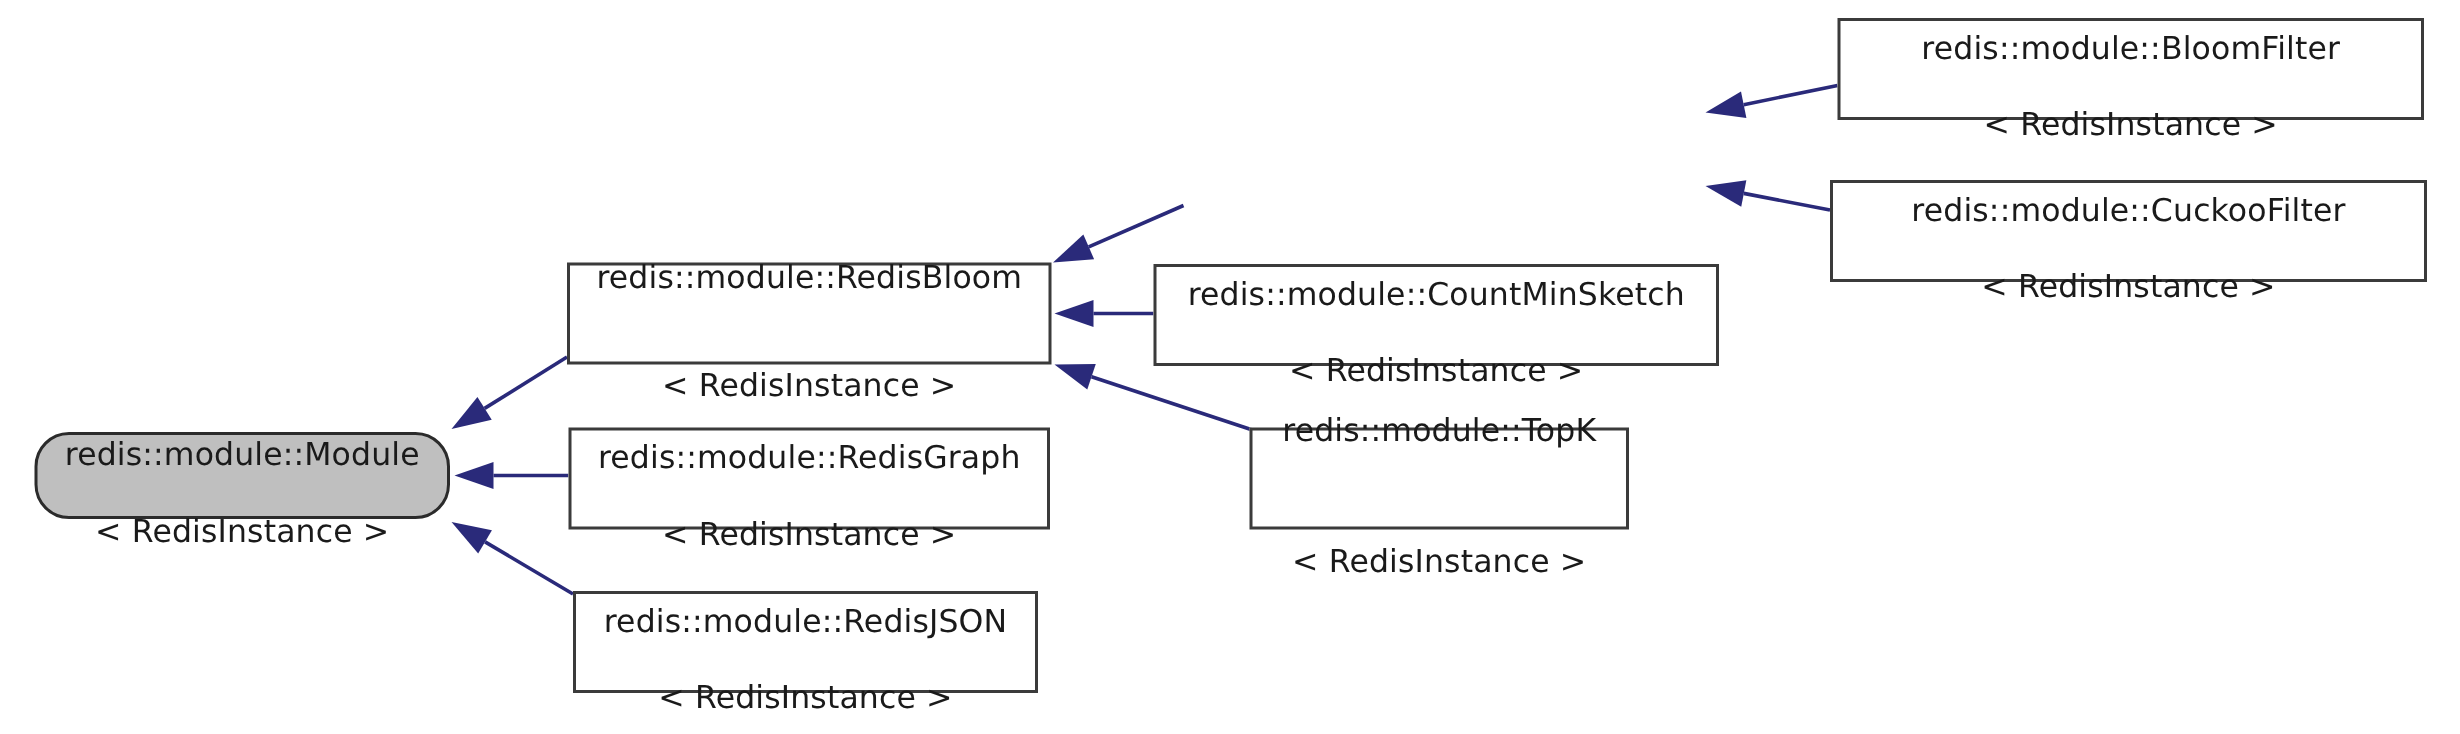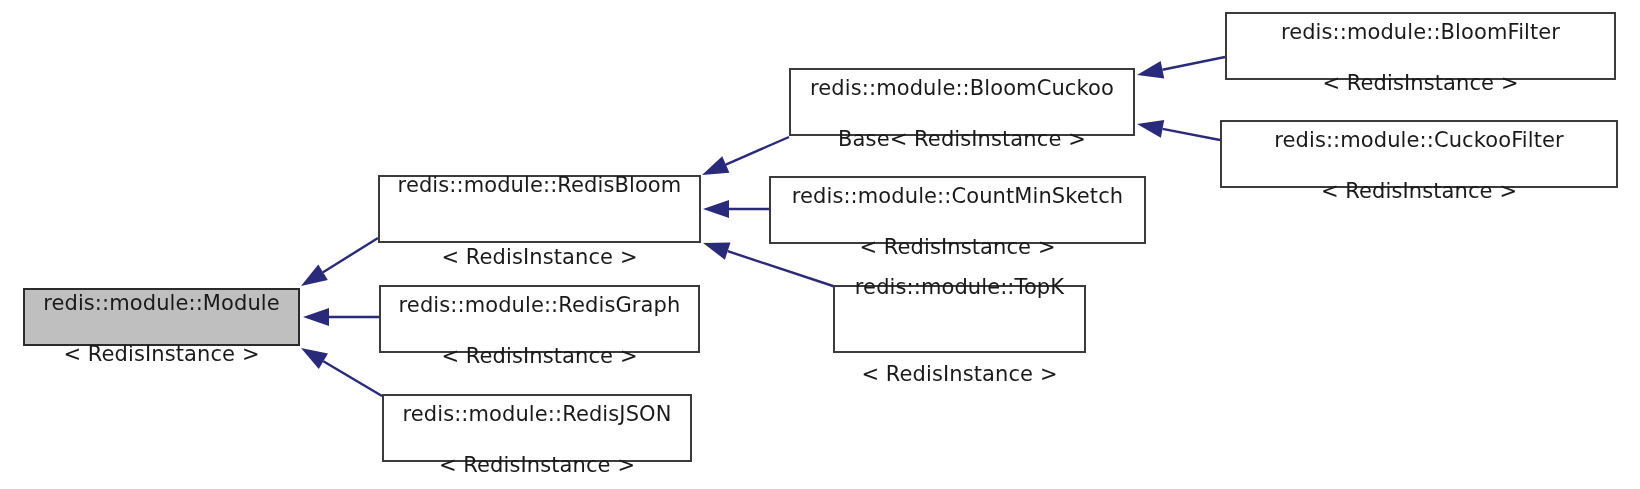--- a/index.html
+++ b/index.html
@@ -84,44 +84,40 @@
       <g>
         <line x1="1225" y1="57" x2="1162.4725882393468" y2="69.78969786013363" stroke="#2a2a7a" stroke-width="2.4"></line>
         <polygon points="1137,75 1160.6690221140084,60.97226346959054 1164.2761543646852,78.60713225067671" fill="#2a2a7a"></polygon>
       </g>
       <g>
         <line x1="1220" y1="140" x2="1162.5299711353568" y2="128.92144021886395" stroke="#2a2a7a" stroke-width="2.4"></line>
         <polygon points="1137,124 1164.2335465957328,120.08414251816353 1160.8263956749809,137.75873791956437" fill="#2a2a7a"></polygon>
       </g>
     </svg>
 
-  <div class="node root" style="left: 23px; top: 288px; width: 277px; height: 58px;">
+  <div class="node root" style="left: 23px; top: 288px; width: 277px; height: 58px; border-radius: 23px;">
     <span class="line1">redis::module::Module</span>
     <span class="line2">&lt; RedisInstance &gt;</span>
   </div>
 
   <div class="node" style="left: 378px; top: 175px; width: 323px; height: 68px; gap: 21px;">
     <span class="line1">redis::module::RedisBloom</span>
     <span class="line2">&lt; RedisInstance &gt;</span>
   </div>
 
   <div class="node" style="left: 379px; top: 285px; width: 321px; height: 68px;">
     <span class="line1">redis::module::RedisGraph</span>
     <span class="line2">&lt; RedisInstance &gt;</span>
   </div>
 
   <div class="node" style="left: 382px; top: 394px; width: 310px; height: 68px;">
     <span class="line1">redis::module::RedisJSON</span>
     <span class="line2">&lt; RedisInstance &gt;</span>
   </div>
 
-  <div class="node" style="left: 789px; top: 68px; width: 346px; height: 68px;">
-    <span class="line1">redis::module::BloomCuckoo</span>
-    <span class="line2">Base&lt; RedisInstance &gt;</span>
-  </div>
 
   <div class="node" style="left: 769px; top: 176px; width: 377px; height: 68px;">
     <span class="line1">redis::module::CountMinSketch</span>
     <span class="line2">&lt; RedisInstance &gt;</span>
   </div>
 
   <div class="node" style="left: 833px; top: 285px; width: 253px; height: 68px; gap: 36px;">
     <span class="line1">redis::module::TopK</span>
     <span class="line2">&lt; RedisInstance &gt;</span>
   </div>

